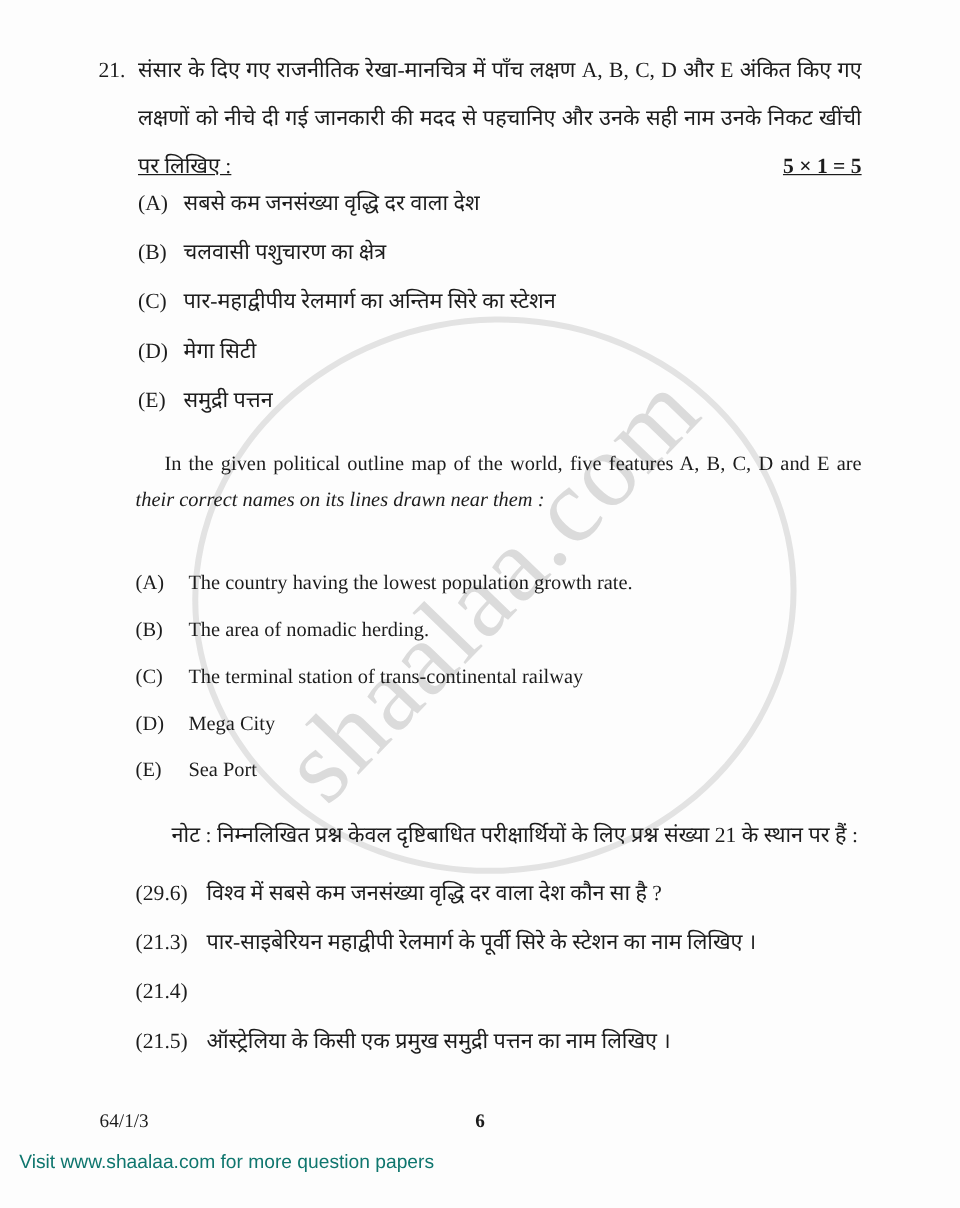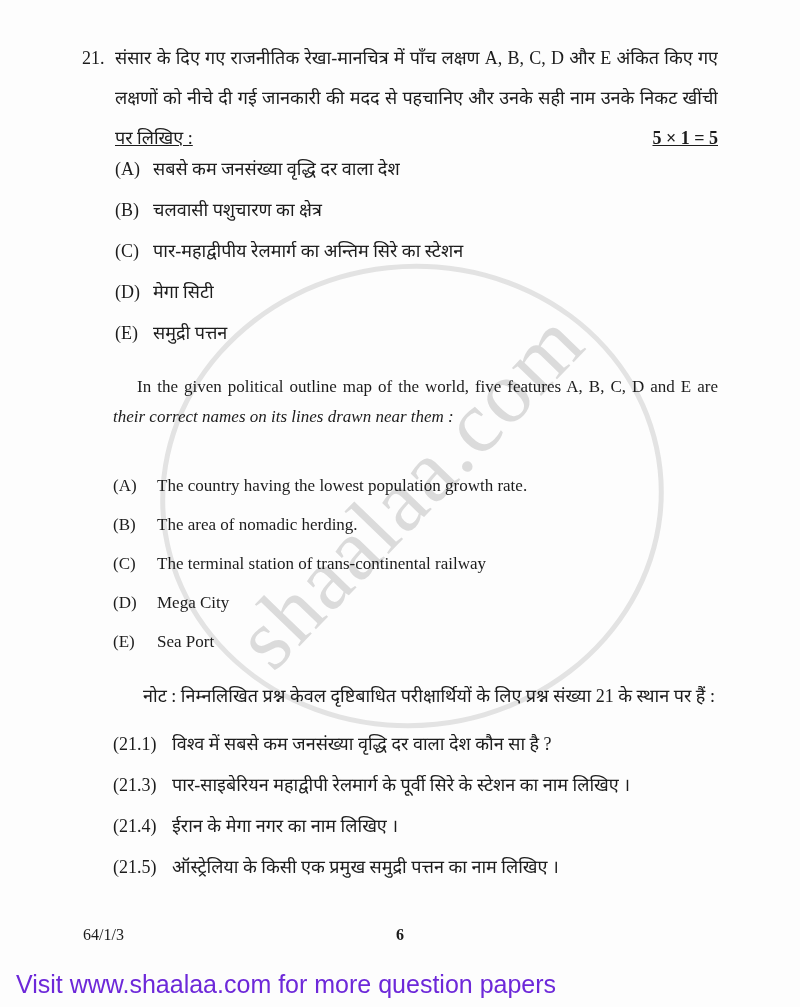--- a/index.html
+++ b/index.html
@@ -71,23 +71,22 @@
   .subq .sqlabel { width: 59px; flex: none; }
 
   
   .footer-code { left: 83px; top: 926px; font-weight: normal; font-size: 16px; }
   .footer-page { left: 0; top: 926px; width: 800px; text-align: center; font-weight: bold; font-size: 16px; }
 
   
   .banner {
     left: 16px; top: 960px;
     font-family: "Liberation Sans", sans-serif;
-    font-size: 25px;
-    color: #6d28d9;
-    margin-top: 10px;
+    font-size: 16px;
+    color: #0f766e;
   }
   b { font-weight: normal; }
 </style>
 </head>
 <body>
 
 <div class="page">
 
   <div class="wm-ellipse"></div>
   <div class="wm-text">shaalaa.com</div>
@@ -152,30 +151,29 @@
     <div class="eopt">
         <span class="olabel">(E)</span>
         <span>Sea Port</span>
       </div>
   </div>
 
   <div class="layer note"><b>नोट</b><span> : निम्नलिखित प्रश्न केवल </span><b>दृष्टिबाधित परीक्षार्थियों</b><span> के लिए प्रश्न संख्या </span><b>21</b><span> के स्थान पर हैं :</span></div>
 
   <div class="layer subqs">
     <div class="subq">
-        <span class="sqlabel">(21.1)</span>
+        <span class="sqlabel">(29.6)</span>
         <span>विश्व में सबसे कम जनसंख्या वृद्धि दर वाला देश कौन सा है ?</span>
       </div>
     <div class="subq">
         <span class="sqlabel">(21.3)</span>
         <span>पार-साइबेरियन महाद्वीपी रेलमार्ग के पूर्वी सिरे के स्टेशन का नाम लिखिए ।</span>
       </div>
     <div class="subq">
         <span class="sqlabel">(21.4)</span>
-        <span>ईरान के मेगा नगर का नाम लिखिए ।</span>
       </div>
     <div class="subq">
         <span class="sqlabel">(21.5)</span>
         <span>ऑस्ट्रेलिया के किसी एक प्रमुख समुद्री पत्तन का नाम लिखिए ।</span>
       </div>
   </div>
 
   <div class="layer footer-page">6</div>
   <div class="layer footer-code">64/1/3</div>
 

